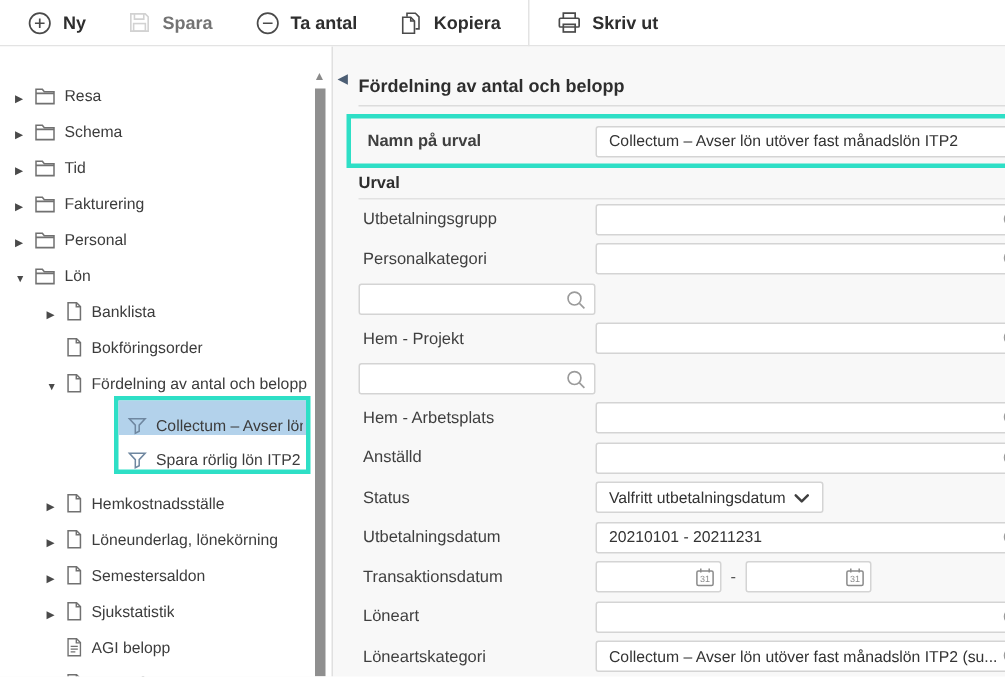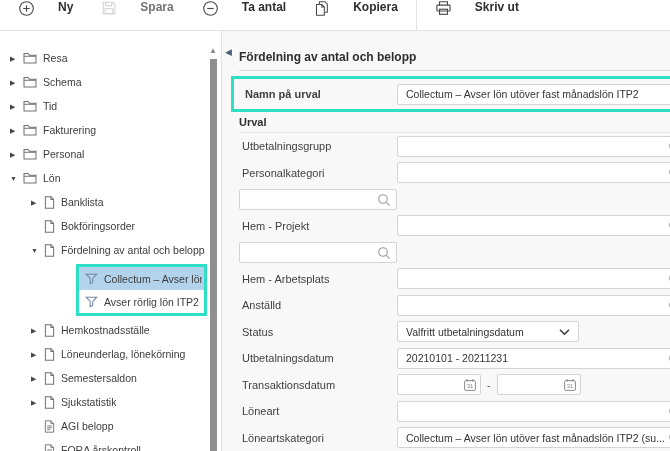--- a/index.html
+++ b/index.html
@@ -1,35 +1,35 @@
 <!DOCTYPE html>
 <html><head>
 <meta charset="utf-8">
 <style>
   *{box-sizing:border-box;margin:0;padding:0}
   html,body{width:670px;height:451px}
   body{font-family:"Liberation Sans",sans-serif;font-size:11px;color:#333;background:#fff;overflow:hidden;position:relative}
 
   
   .toolbar{height:31px;display:flex;align-items:center;background:#fff;border-bottom:1px solid #e3e3e3;padding-left:4px}
-  .tb-btn{display:flex;align-items:flex-start;gap:23px;padding:0 14px;height:100%;cursor:pointer}
+  .tb-btn{display:flex;align-items:center;gap:7px;padding:0 14px;height:100%;cursor:pointer}
   .tb-icon{display:flex;color:#4a4a4a}
   .tb-label{font-size:12px;font-weight:700;color:#2e2e2e;white-space:nowrap}
   .tb-btn.disabled .tb-label{color:#737373}
   .tb-btn.disabled .tb-icon{color:#d2d2d2}
   .tb-divider{width:1px;height:31px;background:#e3e3e3;margin:0 4px}
 
   
   .layout{display:flex;height:420px}
   .sidebar{width:222px;flex:none;background:#fff;border-right:1px solid #e0e0e0;position:relative;padding-top:15px;overflow:hidden}
   .main{flex:1;background:#f8f8f8;position:relative;padding:0 13px 0 17px;overflow:visible}
 
   
   .tree{font-size:10.5px}
-  .tree-row{display:flex;align-items:center;height:24px;cursor:pointer;padding-right:16px}
+  .tree-row{display:flex;align-items:flex-end;height:24px;cursor:pointer;padding-right:16px}
   .expander{width:13px;flex:none;font-size:7px;color:#4a4a4a;line-height:1}
   .t-icon{flex:none;display:flex;margin-right:6px;color:#717171}
   .t-icon.filter{color:#6f87a0}
   .t-label{white-space:nowrap;overflow:hidden;color:#3c3c3c}
   .lvl0{padding-left:10px}
   .lvl1{padding-left:31px}
   .tree-box{border:3px solid #2EDFC6;margin:2px 14px 2px 76px;background:#fff}
   .tree-box .tree-row{height:23px;padding:0 2px 0 6px}
   .tree-row.selected{background:#B3D2EB}
 
@@ -48,21 +48,21 @@
   .m-divider2{margin-top:3px;border-bottom:1px solid #e2e2e2}
 
   .frow{display:grid;grid-template-columns:158px 1fr;align-items:center;height:26.5px}
   .flabel{color:#3f3f3f;white-space:nowrap;padding-left:3px}
   .flabel.bold{font-weight:700}
   .fctrl{display:flex;align-items:center}
   .input{position:relative;height:21px;width:100%;background:#fff;border:1px solid #d4d4d4;border-radius:2px;display:flex;align-items:center;padding:0 22px 0 8px;cursor:text}
   .input .ival{font-size:10.5px;color:#333;white-space:nowrap;overflow:hidden;width:100%}
   .input.plain{padding-right:8px}
   .s-icon{position:absolute;right:5px;top:3px;display:flex;color:#9b9b9b;cursor:pointer}
-  .input.select{width:182px;flex:none;padding-right:24px;cursor:pointer}
+  .input.select{width:152px;flex:none;padding-right:24px;cursor:pointer}
   .c-icon{position:absolute;right:8px;top:7px;display:flex;color:#3f3f3f}
   .daterange{display:flex;align-items:center}
   .input.date{width:84px;flex:none;padding:0 19px 0 6px}
   .cal{position:absolute;right:3px;top:3px;display:flex;color:#8a8a8a;cursor:pointer}
   .dash{margin:0 6px;color:#555}
 </style>
 </head>
 <body>
 
 <div class="toolbar">
@@ -220,21 +220,21 @@
               </svg>
             </span>
             <span class="t-label">Collectum – Avser lön utöve...</span>
           </div>
           <div class="tree-row lvl2">
             <span class="t-icon filter">
               <svg width="13" height="12" viewBox="0 0 14 13" fill="none" stroke="currentColor" stroke-width="1.1">
                 <path d="M1.3 1.3h11.4L8.4 5.9v4.4l-2.8 1.4V5.9z"></path>
               </svg>
             </span>
-            <span class="t-label">Avser rörlig lön ITP2</span>
+            <span class="t-label">Spara rörlig lön ITP2</span>
           </div>
         </div>
         <div class="tree-row lvl1">
           <span class="expander">▶</span>
           <span class="t-icon">
             <svg width="11" height="13" viewBox="0 0 12 14" fill="none" stroke="currentColor" stroke-width="1.1">
               <path d="M1.5 0.8h6.2l2.8 2.8v9.6H1.5z"></path>
               <path d="M7.5 0.8v3h3"></path>
             </svg>
           </span>

